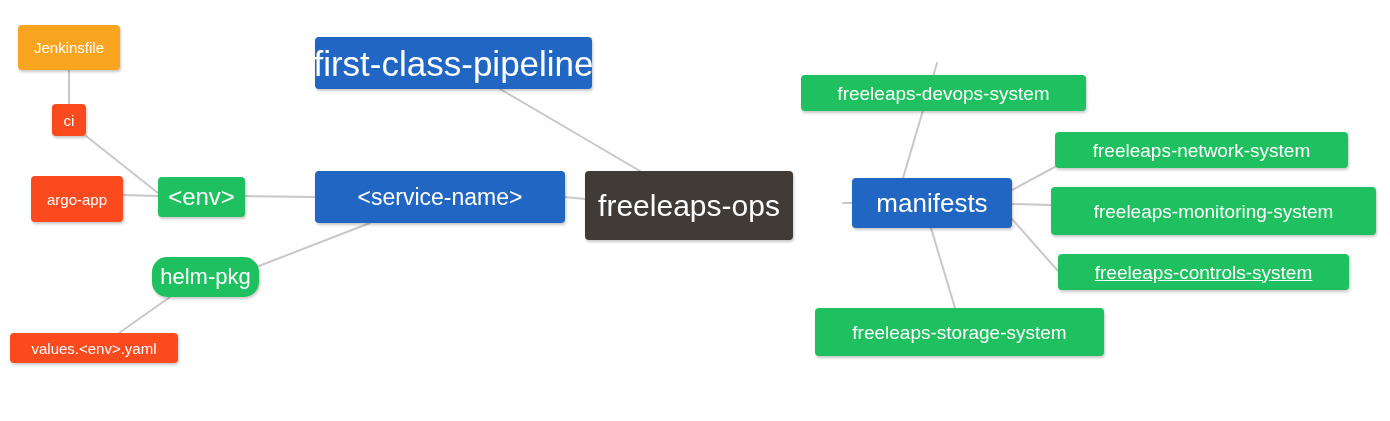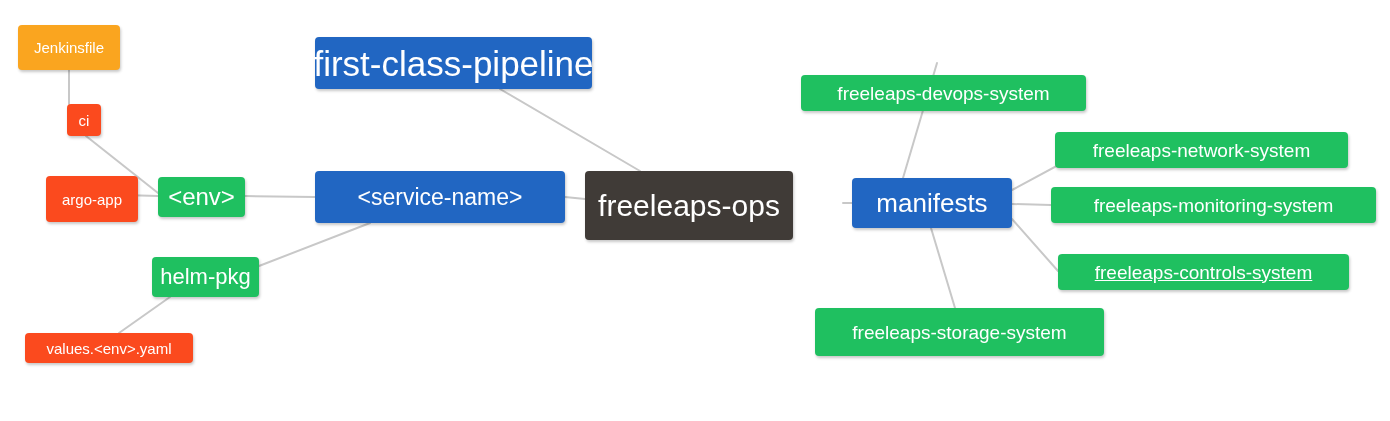--- a/index.html
+++ b/index.html
@@ -36,21 +36,21 @@
     border-radius: 4px;
     color: #ffffff;
     white-space: nowrap;
     line-height: 1;
     box-shadow: 1px 2px 3px rgba(0,0,0,0.22);
     user-select: none;
   }
   .n-root   { background: #403b37; }
   .n-blue   { background: #2166c2; }
   .n-green  { background: #1fc060; }
-  .n-red    { background: #fb4a1e; margin-left: 15px; }
+  .n-red    { background: #fb4a1e; }
   .n-orange { background: #faa51f; }
 </style>
 </head>
 <body>
 
 <div id="canvas">
   <svg id="edges" width="1390" height="421" viewBox="0 0 1390 421">
       <line x1="69" y1="59" x2="69" y2="104" stroke="#c8c8c8" stroke-width="2" stroke-linecap="round"></line>
       <line x1="86" y1="136" x2="158" y2="193" stroke="#c8c8c8" stroke-width="2" stroke-linecap="round"></line>
       <line x1="123" y1="195" x2="158" y2="196" stroke="#c8c8c8" stroke-width="2" stroke-linecap="round"></line>
@@ -78,39 +78,39 @@
       </div>
       <div class="node n-green" style="left: 158px; top: 177px; width: 87px; height: 40px; font-size: 24px;">
         <span>&lt;env&gt;</span>
       </div>
       <div class="node n-blue" style="left: 315px; top: 171px; width: 250px; height: 52px; font-size: 23px;">
         <span>&lt;service-name&gt;</span>
       </div>
       <div class="node n-blue" style="left: 315px; top: 37px; width: 277px; height: 52px; font-size: 35px;">
         <span>first-class-pipeline</span>
       </div>
-      <div class="node n-green" style="left: 152px; top: 257px; width: 107px; height: 40px; font-size: 22px;">
+      <div class="node n-green" style="left: 152px; top: 257px; width: 107px; height: 40px; font-size: 22px; border-radius: 15px;">
         <span>helm-pkg</span>
       </div>
       <div class="node n-red" style="left: 10px; top: 333px; width: 168px; height: 30px; font-size: 15px;">
         <span>values.&lt;env&gt;.yaml</span>
       </div>
       <div class="node n-root" style="left: 585px; top: 171px; width: 208px; height: 69px; font-size: 30px;">
         <span>freeleaps-ops</span>
       </div>
       <div class="node n-blue" style="left: 852px; top: 178px; width: 160px; height: 50px; font-size: 26px;">
         <span>manifests</span>
       </div>
       <div class="node n-green" style="left: 801px; top: 27px; width: 285px; height: 36px; font-size: 19px; margin-top: 48px;">
         <span>freeleaps-devops-system</span>
       </div>
       <div class="node n-green" style="left: 1055px; top: 112px; width: 293px; height: 36px; font-size: 19px; margin-top: 20px;">
         <span>freeleaps-network-system</span>
       </div>
-      <div class="node n-green" style="left: 1051px; top: 187px; width: 325px; height: 36px; font-size: 19px;">
+      <div class="node n-green" style="left: 1051px; top: 187px; width: 325px; height: 48px; font-size: 19px;">
         <span>freeleaps-monitoring-system</span>
       </div>
       <div class="node n-green" style="left: 1058px; top: 254px; width: 291px; height: 36px; font-size: 19px; text-decoration: underline;">
         <span>freeleaps-controls-system</span>
       </div>
       <div class="node n-green" style="left: 815px; top: 308px; width: 289px; height: 48px; font-size: 19px;">
         <span>freeleaps-storage-system</span>
       </div>
     </div>
 </div>

